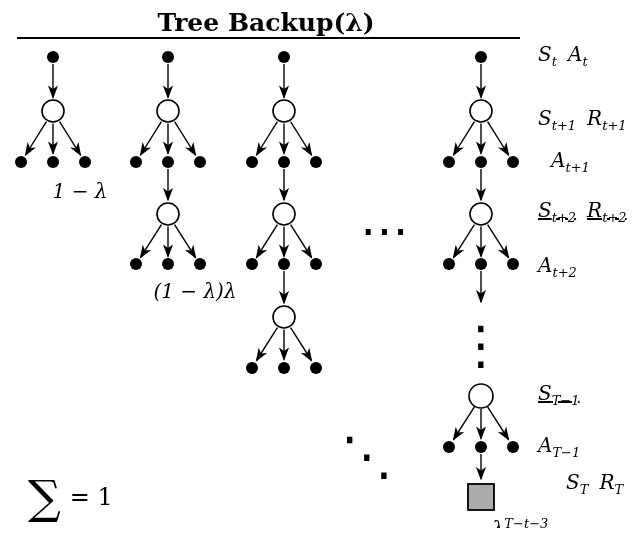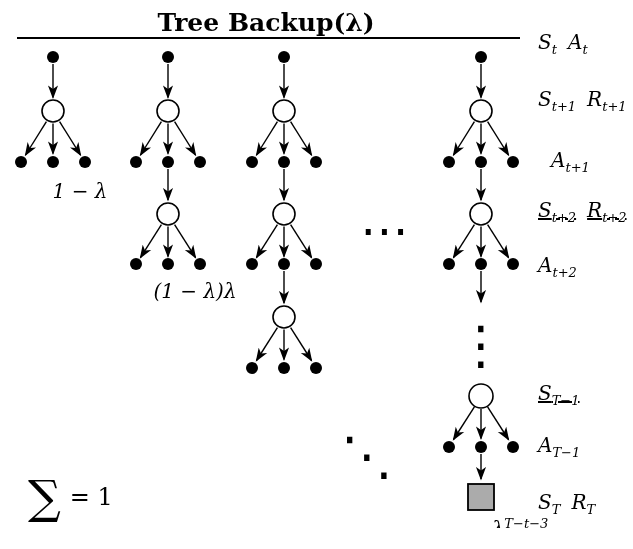--- a/index.html
+++ b/index.html
@@ -155,42 +155,42 @@
   <div class="mathlab" style="left:54px;top:191px;">
     <span>1 − λ</span>
   </div>
   <div class="mathlab" style="left:169px;top:291px;">
     <span>(1 − λ)λ</span>
   </div>
   <div class="mathlab" style="left:494px;top:528px;">
     <span>λ</span><sup>T−t−3</sup>
   </div>
 
-  <div class="rlabel" style="top:44px;">
+  <div class="rlabel" style="top:56px;">
     <span class="tok"><span>S</span><sub>t</sub></span><span class="tok tok2"><span>A</span><sub>t</sub></span>
   </div>
-  <div class="rlabel" style="top:101px;">
+  <div class="rlabel" style="top:120px;">
     <span class="tok"><span>S</span><sub>t+1</sub></span><span class="tok tok2"><span>R</span><sub>t+1</sub></span>
   </div>
   <div class="rlabel" style="top:162px;margin-left:13px;">
     <span class="tok"><span>A</span><sub>t+1</sub></span>
   </div>
   <div class="rlabel" style="top:212px;text-decoration:underline;">
     <span class="tok"><span>S</span><sub>t+2</sub></span><span class="tok tok2"><span>R</span><sub>t+2</sub></span>
   </div>
   <div class="rlabel" style="top:267px;">
     <span class="tok"><span>A</span><sub>t+2</sub></span>
   </div>
   <div class="rlabel" style="top:395px;text-decoration:underline;">
     <span class="tok"><span>S</span><sub>T−1</sub></span>
   </div>
   <div class="rlabel" style="top:447px;">
     <span class="tok"><span>A</span><sub>T−1</sub></span>
   </div>
-  <div class="rlabel" style="top:504px;">
+  <div class="rlabel" style="top:484px;margin-left:28px;">
     <span class="tok"><span>S</span><sub>T</sub></span><span class="tok tok2"><span>R</span><sub>T</sub></span>
   </div>
 
   <div class="sum">
     <span class="sigma">∑</span>
     <span class="eq">= 1</span>
   </div>
 
 </div>
 

